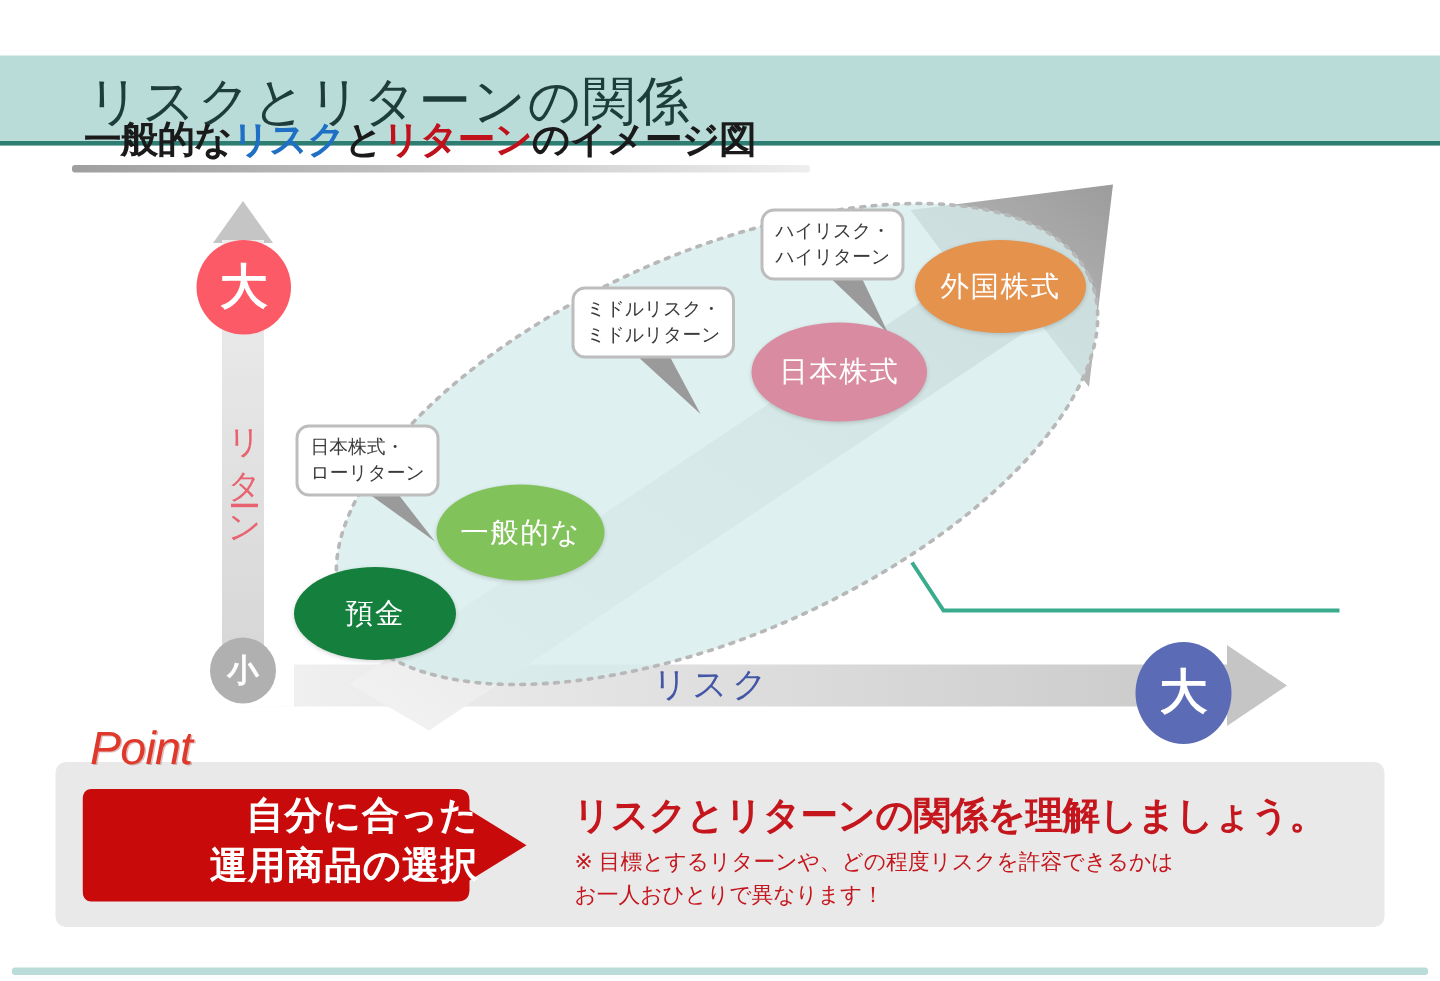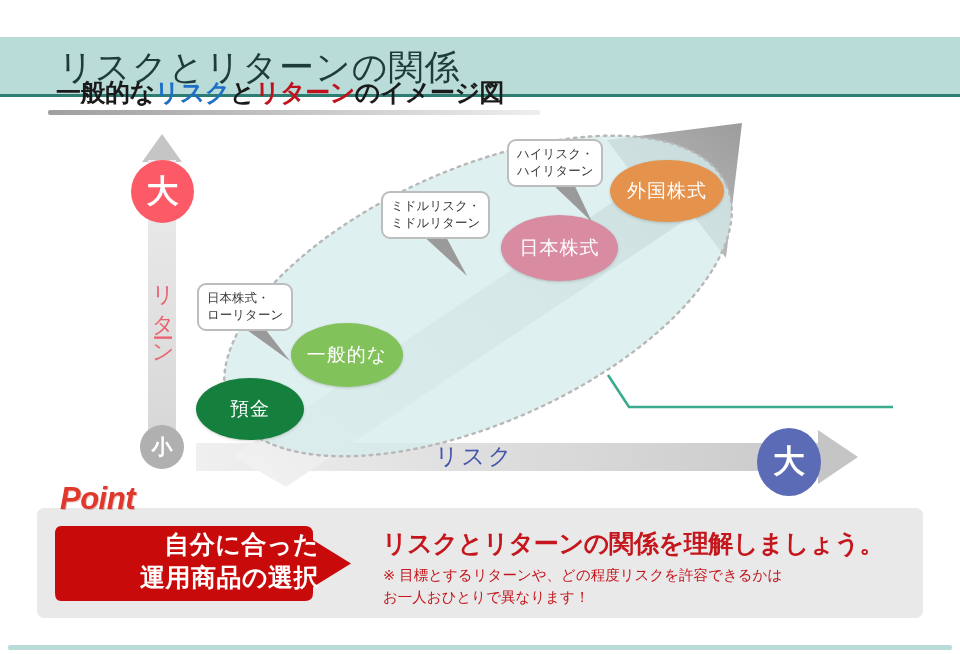--- a/index.html
+++ b/index.html
@@ -94,21 +94,21 @@
     font-size: 23px; color: #4456a6; letter-spacing: 3px;
   }
 
   
   #point-panel {
     position: absolute; left: 37px; top: 508px; width: 886px; height: 110px;
     background: #e9e9e9; border-radius: 7px;
   }
   #point-label {
     position: absolute; left: 60px; top: 481px;
-    font-size: 31px; font-style: italic; font-weight: bold;
+    font-size: 31px; font-style: italic; font-weight: normal;
     color: #e0382a; letter-spacing: -0.5px;
     text-shadow: 1px 1px 0 rgba(120,0,0,.25);
   }
   #point-arrow-box {
     position: absolute; left: 55px; top: 518px; width: 300px; height: 91px;
   }
   #point-arrow-box svg { position: absolute; left: 0; top: 0; }
   #point-arrow-text {
     position: absolute; left: 14px; top: 10px; width: 250px;
     text-align: right; color: #ffffff; font-weight: bold;

